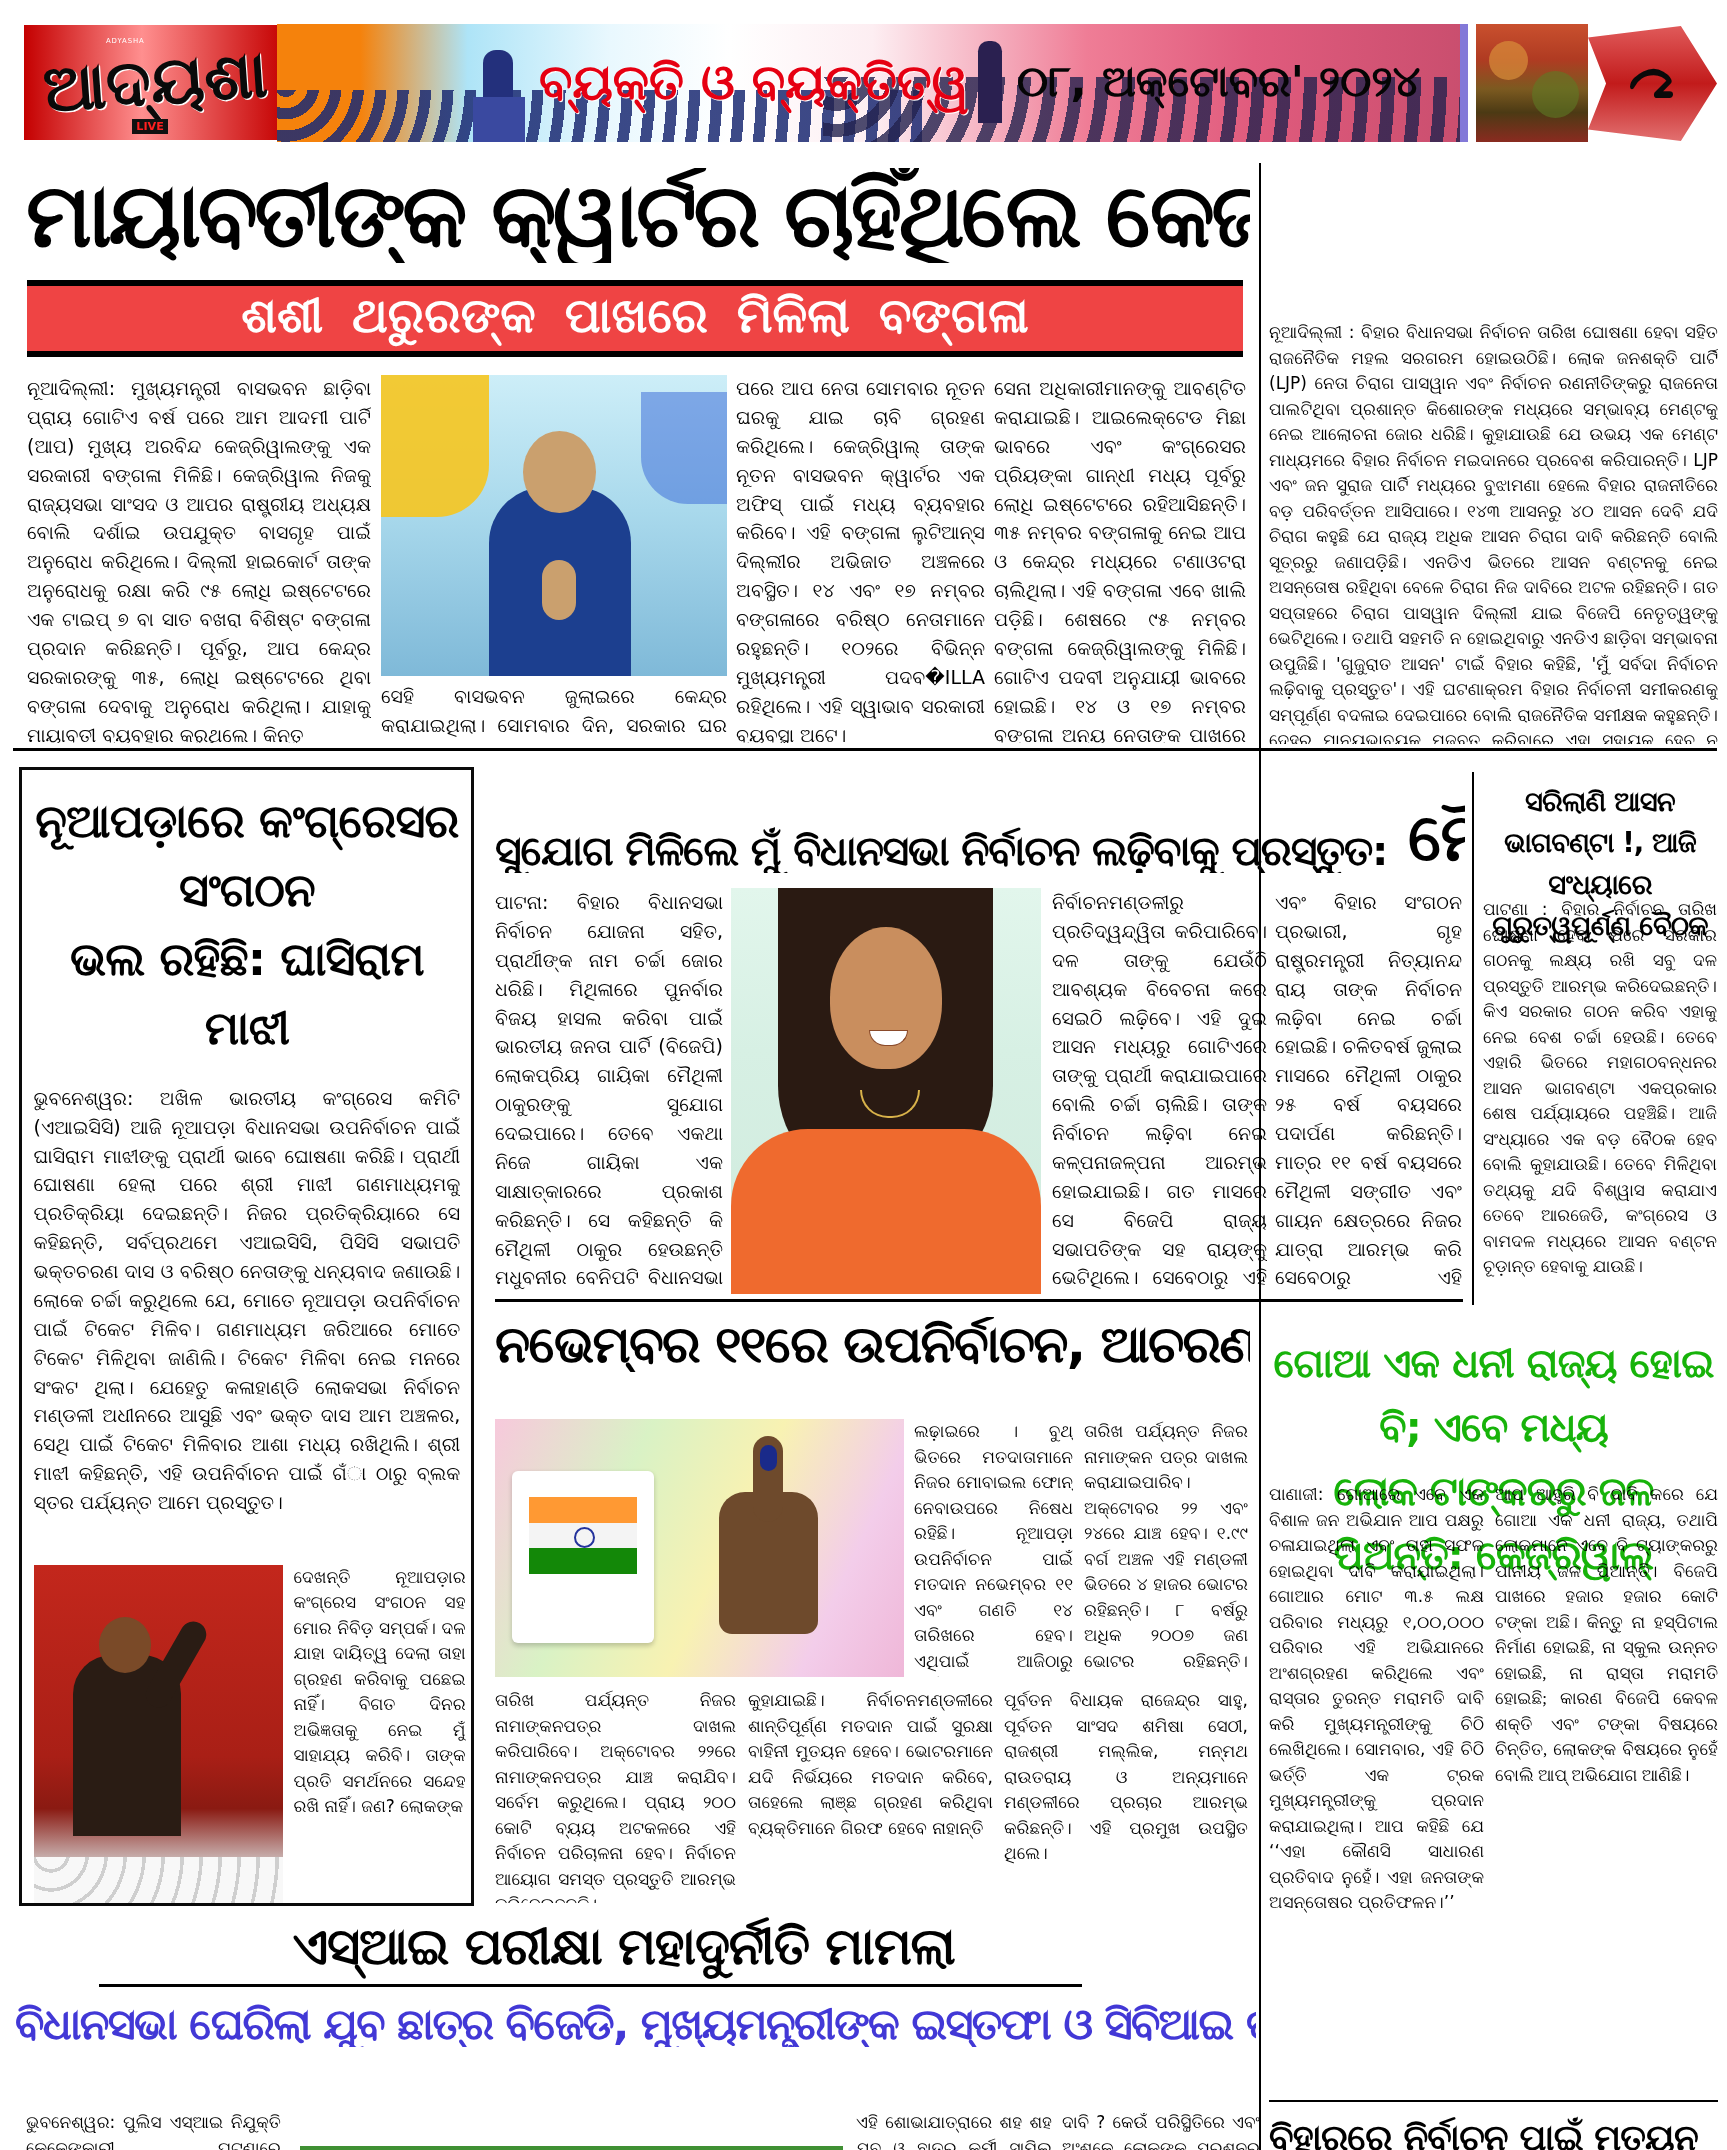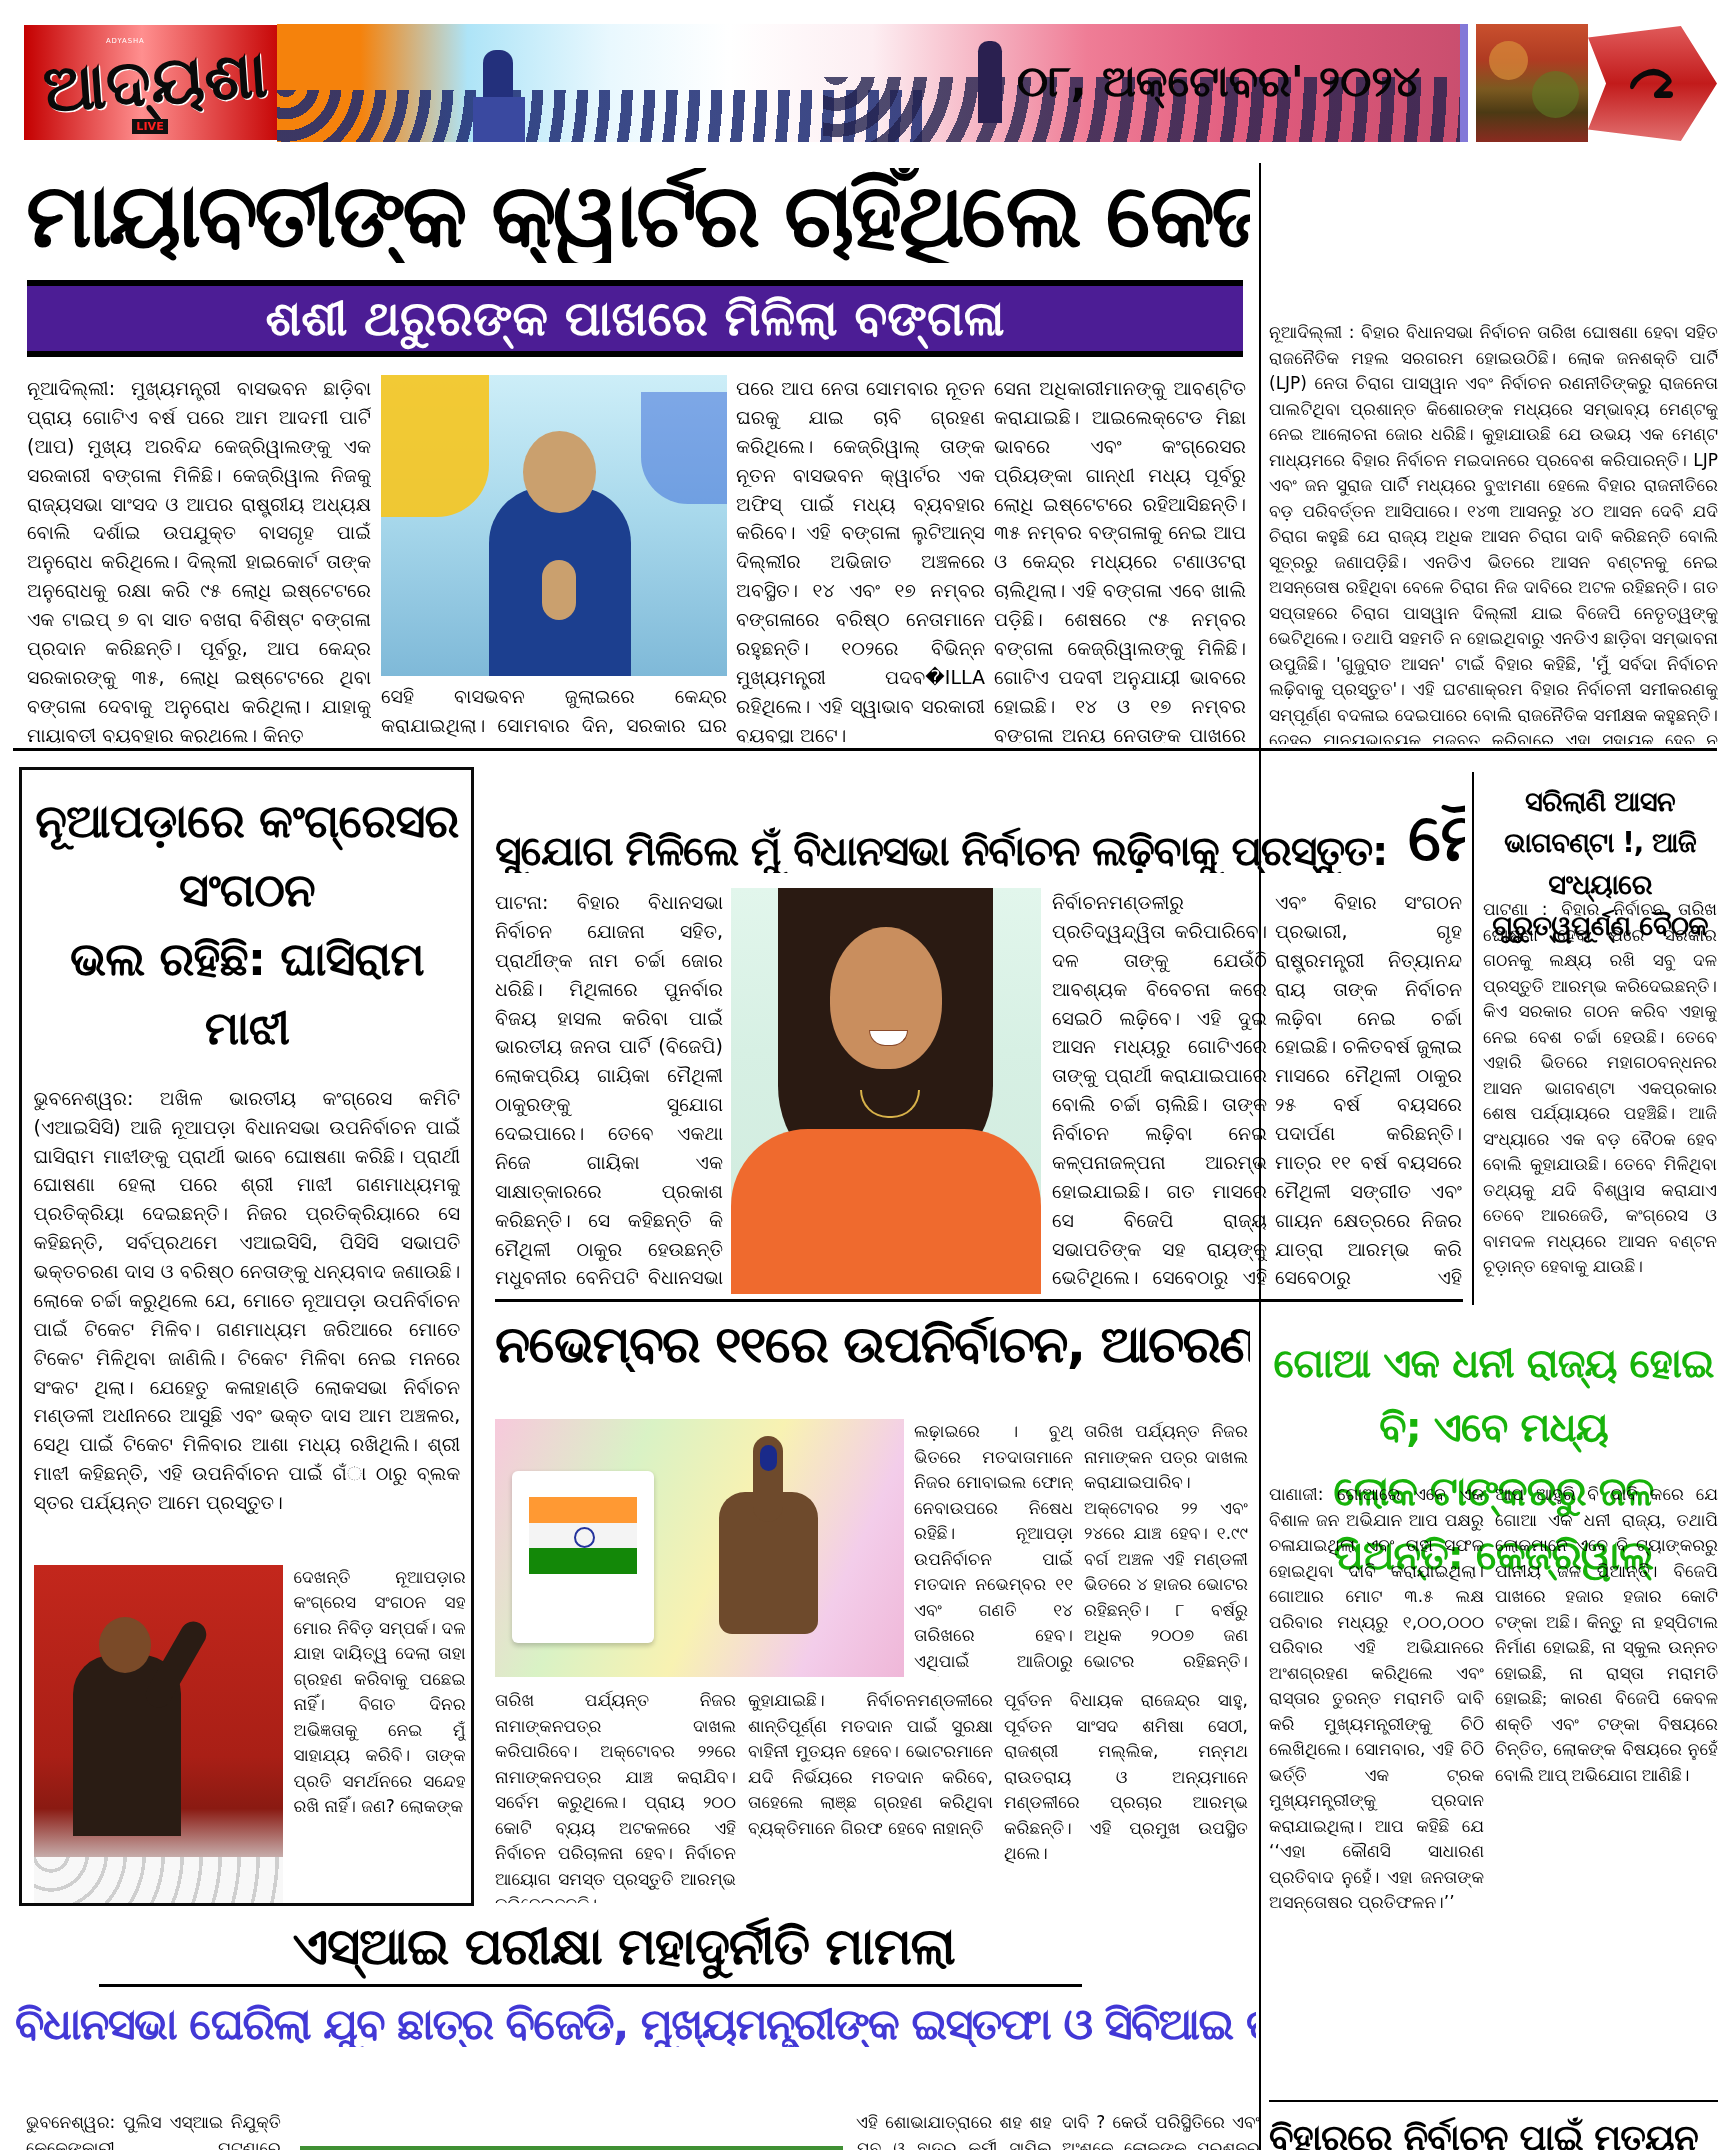--- a/index.html
+++ b/index.html
@@ -26,37 +26,38 @@
       <div style="font-size:65px;font-weight:bold;color:#0a0a0a;transform:rotate(-4deg);text-shadow:1.3px 1.3px 0 #fff;">ଆଦ୍ୟଶା</div>
       <div class="abs" style="left:108px;bottom:6px;font-size:11.2px;font-weight:bold;color:#ff2020;background:#111;padding:0.9px 4.3px;">LIVE</div>
     </div>
 
     <div class="abs photo" style="left:277px;top:24px;width:1191px;height:118px;background:linear-gradient(90deg,#f5820c 0%,#f5820c 7%,#aee4f7 16%,#e9f8fe 28%,#ffffff 38%,#fdeef2 50%,#ef7d96 68%,#e05b7d 82%,#c94e6e 100%);">
       <div class="abs" style="left:0;bottom:0;width:645px;height:52px;background:repeating-radial-gradient(circle at 8.6px -4.3px,#1b2a72 0 11.2px,transparent 11.2px 22.4px);opacity:.85;"></div>
       <div class="abs" style="right:0;bottom:0;width:645px;height:65px;background:repeating-radial-gradient(circle at 13px -5.2px,#23224e 0 13px,transparent 13px 26px);opacity:.8;"></div>
       <div class="abs" style="left:206px;top:26px;width:30px;height:65px;background:#23307c;border-radius:13px 13px 0 0;"></div>
       <div class="abs" style="left:196px;top:73px;width:52px;height:45px;background:#3a49a0;"></div>
       <div class="abs" style="left:701px;top:17px;width:24px;height:82px;background:#2a2050;border-radius:10.3px 10.3px 0 0;"></div>
+      <div class="abs" style="left:262px;top:30px;font-size:49px;font-weight:bold;color:#e60012;text-shadow:0.9px 0.9px 0 #fff;">ବ୍ୟକ୍ତି ଓ ବ୍ୟକ୍ତିତ୍ୱ</div>
       <div class="abs" style="left:740px;top:32px;font-size:43px;font-weight:bold;color:#050505;">୦୮, ଅକ୍ଟୋବର' ୨୦୨୪</div>
       <div class="abs" style="right:0;top:0;width:7.7px;height:118px;background:#8379d8;"></div>
     </div>
 
     <div class="abs photo" style="left:1476px;top:24px;width:112px;height:118px;background:linear-gradient(180deg,#c9502e 0%,#b03b22 30%,#7c5a20 55%,#4c3a14 75%,#8a2b20 100%);">
       <div class="abs" style="left:13px;top:17px;width:39px;height:39px;border-radius:50%;background:#d98f3a;opacity:.7;"></div>
       <div class="abs" style="left:56px;top:47px;width:47px;height:47px;border-radius:50%;background:#5f7a25;opacity:.6;"></div>
     </div>
 
     <div class="abs" style="left:1588px;top:26px;width:129px;height:115px;background:linear-gradient(180deg,#e05a5a,#c21b1b 50%,#e27070);clip-path:polygon(0 10%,72% 0,100% 50%,72% 100%,0 90%,14% 50%);display:flex;align-items:center;justify-content:center;">
       <span style="font-size:65px;font-weight:bold;color:#0a0a0a;transform:rotate(90deg);">୯</span>
     </div>
   </div>
 
   <div class="abs headline" style="left:26px;top:168px;width:1224px;font-size:88px;letter-spacing:-3.4px;white-space:nowrap;overflow:hidden;">ମାୟାବତୀଙ୍କ କ୍ୱାର୍ଟର ଚାହିଁଥିଲେ କେଜ୍ରିୱାଲ୍</div>
 
-  <div class="abs" style="left:27px;top:280px;width:1216px;height:65px;background:#4c1d95;border-top:6.9px solid #000;border-bottom:6.9px solid #000;display:flex;align-items:center;justify-content:center;">
+  <div class="abs" style="left:27px;top:280px;width:1216px;height:65px;background:#ef4444;border-top:6.9px solid #000;border-bottom:6.9px solid #000;display:flex;align-items:center;justify-content:center;font-family:Liberation Mono, monospace;">
     <span style="color:#fff;font-size:48px;font-weight:bold;">ଶଶୀ ଥରୁରଙ୍କ ପାଖରେ ମିଳିଲା ବଙ୍ଗଳା</span>
   </div>
 
   <div class="abs body-text" style="left:27px;top:374px;width:344px;height:369px;">ନୂଆଦିଲ୍ଲୀ: ମୁଖ୍ୟମନ୍ତ୍ରୀ ବାସଭବନ ଛାଡ଼ିବା ପ୍ରାୟ ଗୋଟିଏ ବର୍ଷ ପରେ ଆମ ଆଦମୀ ପାର୍ଟି (ଆପ) ମୁଖ୍ୟ ଅରବିନ୍ଦ କେଜ୍ରିୱାଲଙ୍କୁ ଏକ ସରକାରୀ ବଙ୍ଗଳା ମିଳିଛି। କେଜ୍ରିୱାଲ ନିଜକୁ ରାଜ୍ୟସଭା ସାଂସଦ ଓ ଆପର ରାଷ୍ଟ୍ରୀୟ ଅଧ୍ୟକ୍ଷ ବୋଲି ଦର୍ଶାଇ ଉପଯୁକ୍ତ ବାସଗୃହ ପାଇଁ ଅନୁରୋଧ କରିଥିଲେ। ଦିଲ୍ଲୀ ହାଇକୋର୍ଟ ତାଙ୍କ ଅନୁରୋଧକୁ ରକ୍ଷା କରି ୯୫ ଲୋଧି ଇଷ୍ଟେଟରେ ଏକ ଟାଇପ୍ ୭ ବା ସାତ ବଖରା ବିଶିଷ୍ଟ ବଙ୍ଗଳା ପ୍ରଦାନ କରିଛନ୍ତି। ପୂର୍ବରୁ, ଆପ କେନ୍ଦ୍ର ସରକାରଙ୍କୁ ୩୫, ଲୋଧି ଇଷ୍ଟେଟରେ ଥିବା ବଙ୍ଗଳା ଦେବାକୁ ଅନୁରୋଧ କରିଥିଲା। ଯାହାକୁ ମାୟାବତୀ ବ୍ୟବହାର କରୁଥିଲେ। କିନ୍ତୁ</div>
 
   <div class="abs photo" style="left:381px;top:375px;width:346px;height:301px;background:linear-gradient(180deg,#cdeef8 0%,#a9d9ec 45%,#7fb9d8 100%);">
     <div class="abs" style="left:0;top:0;width:108px;height:142px;background:#f6c51f;border-radius:0 0 52px 0;opacity:.9;"></div>
     <div class="abs" style="right:0;top:17px;width:86px;height:112px;background:#3f6fd8;border-radius:0 0 0 47px;opacity:.55;"></div>
     <div class="abs" style="left:108px;top:112px;width:142px;height:189px;background:#1c3f8f;border-radius:56px 56px 0 0;"></div>
     <div class="abs" style="left:142px;top:56px;width:73px;height:82px;background:#caa06e;border-radius:50%;"></div>

